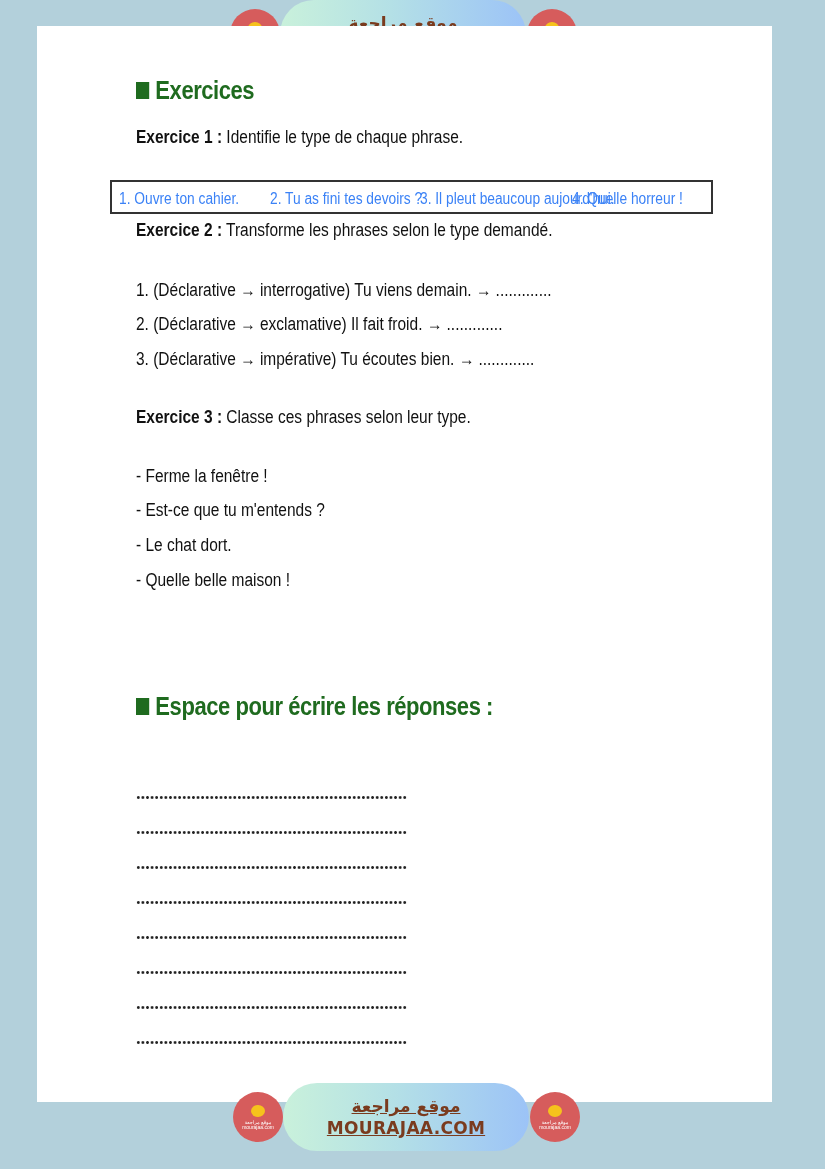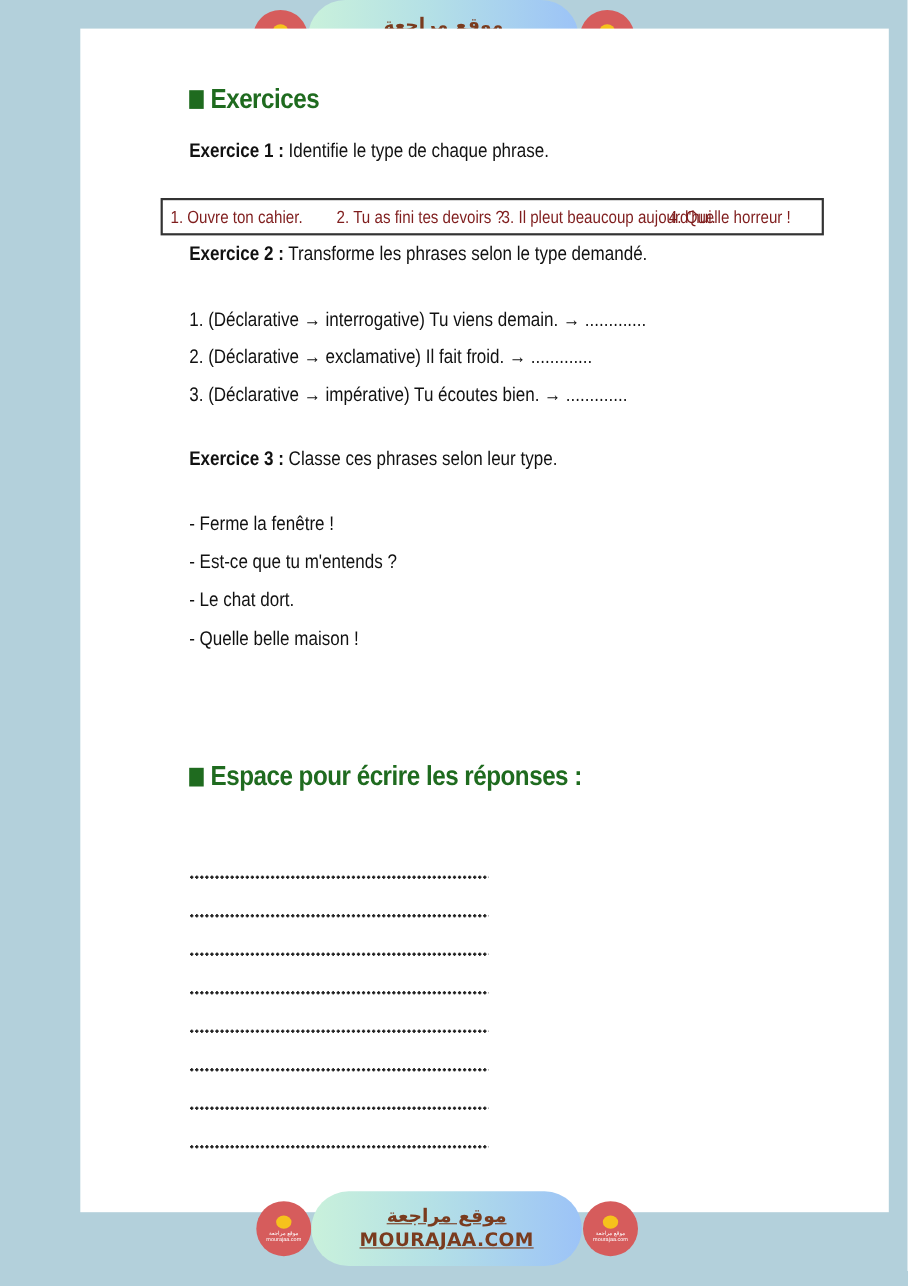--- a/index.html
+++ b/index.html
@@ -4,38 +4,37 @@
 <style>
   html, body { margin:0; padding:0; }
   body {
     width:825px; height:1169px; position:relative; overflow:hidden;
     background:#b3d0db;
     font-family:"Liberation Sans", sans-serif;
   }
   .page {
     position:absolute; left:37px; top:26px; width:735px; height:1076px;
     background:#ffffff;
-    margin-left:36px;
   }
   .content { position:absolute; left:0; top:0; width:100%; height:100%; }
   .section-title {
     position:absolute; left:99px; font-weight:bold; color:#1f6b1f;
     font-size:25px; letter-spacing:-0.5px; transform:scaleX(0.88); transform-origin:left center;
     white-space:nowrap; display:flex; align-items:center;
   }
   .section-title .sq { display:inline-block; width:15px; height:17px; background:#1f6b1f; margin-right:7px; }
   .line {
     position:absolute; left:99px; font-size:18px; color:#111;
     transform:scaleX(0.86); transform-origin:left center; white-space:nowrap;
   }
   .line b { font-weight:bold; }
   .boxrow {
     position:absolute; left:73px; top:154px; width:603px; height:34px;
     border:2px solid #333; box-sizing:border-box; background:#fff;
-    font-size:16px; color:#7f1d1d; white-space:nowrap; overflow:hidden;
+    font-size:16px; color:#3b82f6; white-space:nowrap; overflow:hidden;
   }
   .boxrow span { position:absolute; top:8px; transform:scaleX(0.86); transform-origin:left center; }
   .dots {
     position:absolute; left:99px; width:272px; height:3px;
     background-image:radial-gradient(circle, #222 45%, transparent 55%);
     background-size:4.6px 3px; background-repeat:repeat-x;
   }
   
   .banner { position:absolute; left:230px; width:350px; height:70px; }
   .pill {

